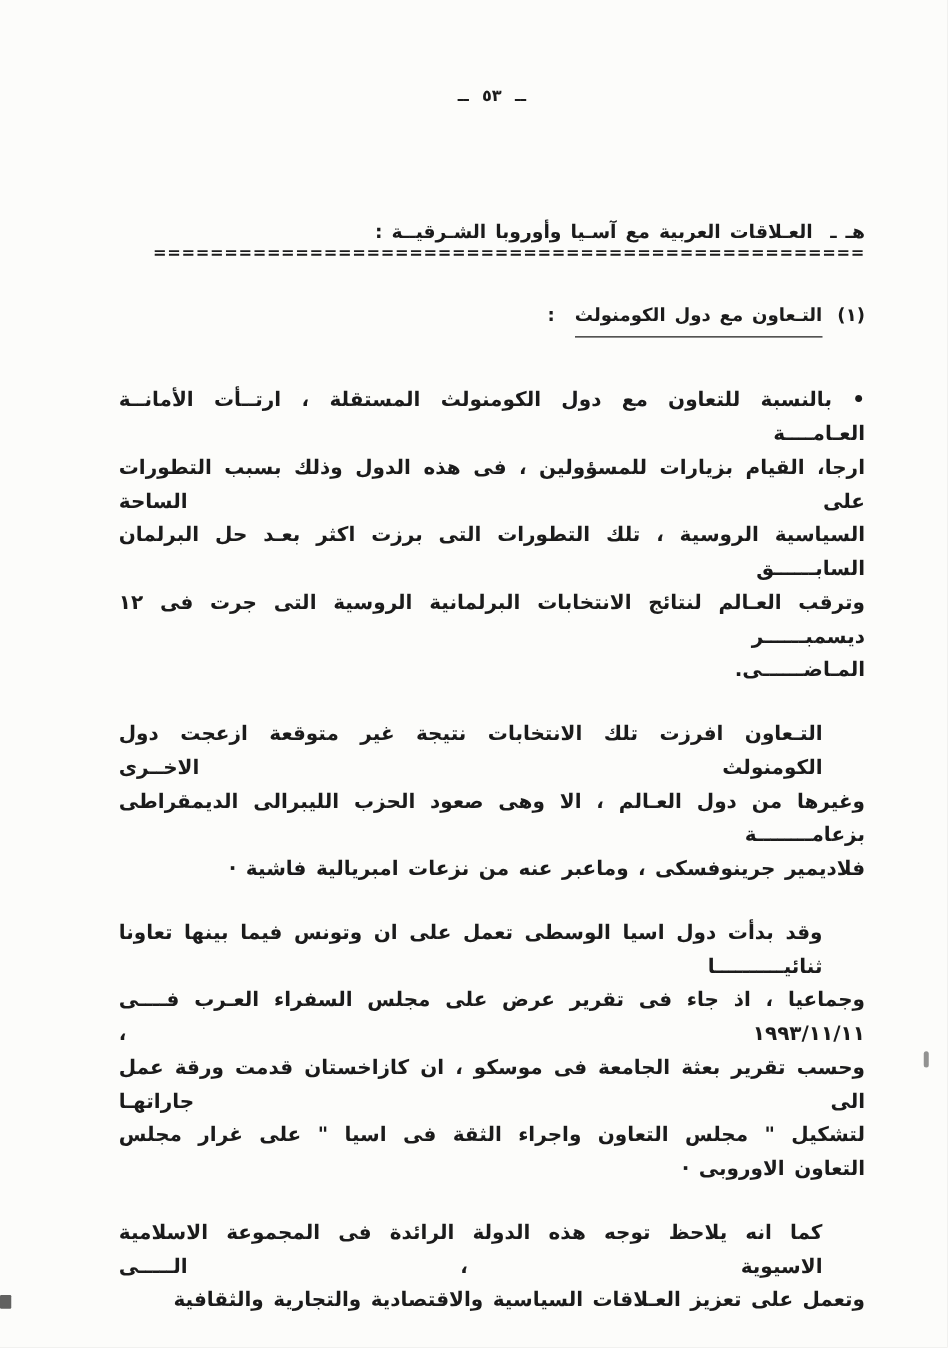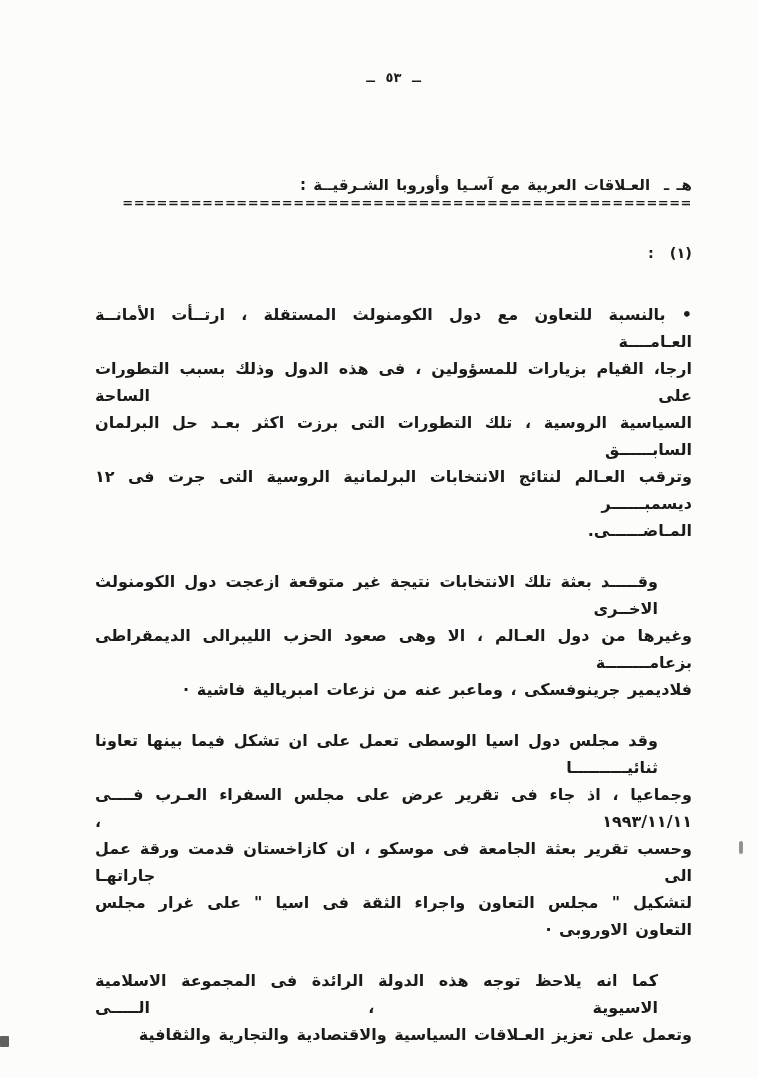--- a/index.html
+++ b/index.html
@@ -79,39 +79,40 @@
     <div class="page-number">ــ ٥٣ ــ</div>
 
     <div class="doc-heading">
       <span>هـ ـ</span>
       <span>العـلاقات العربية مع آسـيا وأوروبا الشـرقيــة :</span>
     </div>
     <div class="heading-underline">==================================================</div>
 
     <div class="sec-header">
       <span>(١)</span>
+      <span class="sec-title">التـعاون مع دول الكومنولث</span>
       <span class="sec-colon">:</span>
     </div>
 
     <div class="para first">
       <div class="line">•  بالنسبة للتعاون مع دول الكومنولث المستقلة ،  ارتــأت الأمانــة العـامــــة</div>
       <div class="line">ارجا، القيام بزيارات للمسؤولين ،  فى هذه الدول  وذلك بسبب التطورات على الساحة</div>
       <div class="line">السياسية الروسية ،  تلك التطورات التى برزت اكثر بعـد حل البرلمان السابــــــق</div>
       <div class="line">وترقب العـالم لنتائج الانتخابات البرلمانية الروسية التى جرت فى ١٢ ديسمبــــــر</div>
       <div class="line end">المـاضــــــى.</div>
     </div>
 
     <div class="para">
-      <div class="line ind">وقـــــد بعثة تلك الانتخابات نتيجة غير متوقعة ازعجت دول الكومنولث الاخــرى</div>
+      <div class="line ind">التـعاون افرزت تلك الانتخابات نتيجة غير متوقعة ازعجت دول الكومنولث الاخــرى</div>
       <div class="line">وغيرها من دول العـالم ،  الا وهى صعود الحزب الليبرالى الديمقراطى بزعامــــــــة</div>
       <div class="line end">فلاديمير جرينوفسكى ،  وماعبر عنه من نزعات امبريالية فاشية ·</div>
     </div>
 
     <div class="para">
-      <div class="line ind">وقد مجلس دول اسيا الوسطى تعمل على ان تشكل فيما بينها تعاونا ثنائيــــــــــا</div>
+      <div class="line ind">وقد بدأت دول اسيا الوسطى تعمل على ان وتونس فيما بينها تعاونا ثنائيــــــــــا</div>
       <div class="line">وجماعيا ،  اذ جاء فى تقرير عرض على مجلس السفراء العـرب فــــى ١٩٩٣/١١/١١ ،</div>
       <div class="line">وحسب تقرير بعثة الجامعة فى موسكو ،  ان كازاخستان قدمت ورقة عمل الى جاراتهـا</div>
       <div class="line end">لتشكيل " مجلس التعاون واجراء الثقة فى اسيا " على غرار مجلس التعاون الاوروبى ·</div>
     </div>
 
     <div class="para">
       <div class="line ind">كما انه يلاحظ توجه هذه الدولة الرائدة فى المجموعة الاسلامية الاسيوية ،  الـــــى</div>
       <div class="line end">وتعمل على تعزيز العـلاقات السياسية والاقتصادية والتجارية والثقافية</div>
     </div>
 

